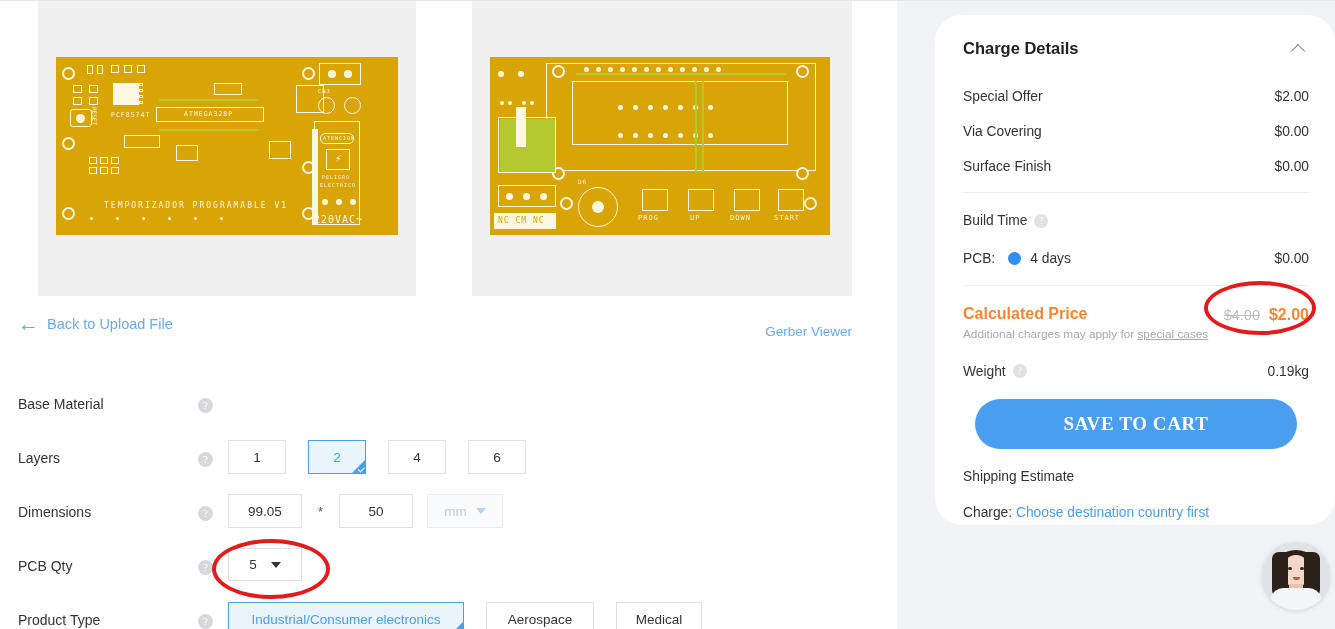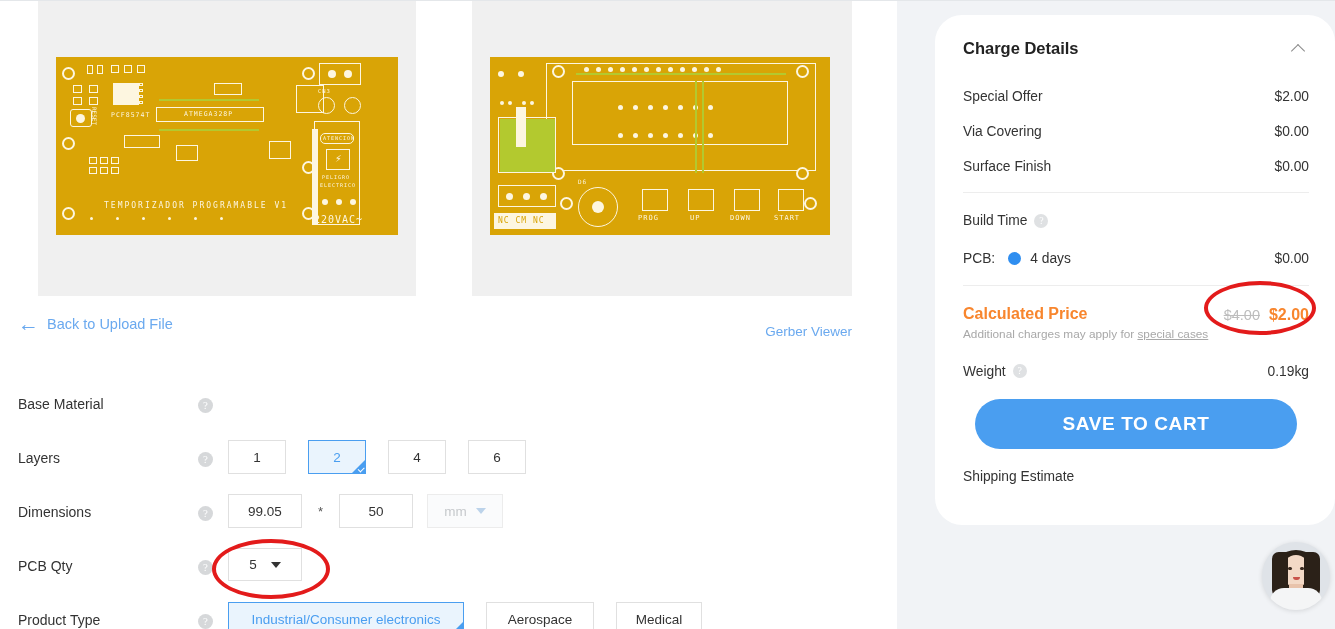--- a/index.html
+++ b/index.html
@@ -216,21 +216,21 @@
   }
   #weight-row .help-sm { margin-left: 7px; }
   #weight-val { margin-left: auto; }
 
   #save-cart-btn {
     position: absolute; left: 40px; top: 384px;
     width: 322px; height: 50px; border-radius: 25px;
     background: #4a9ef0; border: none; cursor: pointer;
     color: #ffffff; font-size: 19px; font-weight: bold;
     letter-spacing: 0.6px;
-    font-family: Liberation Sans, sans-serif;
+    font-family: Liberation Serif, serif;
   }
   #shipping-label {
     position: absolute; left: 28px; top: 454px; font-size: 13.8px; color: #333;
   }
   #shipping-charge {
     position: absolute; left: 28px; top: 490px; font-size: 13.8px; color: #333;
   }
   #shipping-charge a { color: #4a9ef0; text-decoration: none; cursor: pointer; }
 
   
@@ -558,20 +558,24 @@
 
       <div id="weight-row">
         <span>Weight</span>
         <span class="help-sm">?</span>
         <span id="weight-val">0.19kg</span>
       </div>
 
       <button id="save-cart-btn">SAVE TO CART</button>
 
       <div id="shipping-label">Shipping Estimate</div>
+      <div id="shipping-charge">
+        <span>Charge:</span>
+        <a>Choose destination country first</a>
+      </div>
     </div>
   </div>
 
   <div class="annot" id="annot-price"></div>
   <div class="annot" id="annot-qty"></div>
 
   <div id="chat-widget">
     <div class="hair"></div>
     <div class="face"></div>
     <div class="eye l"></div>

